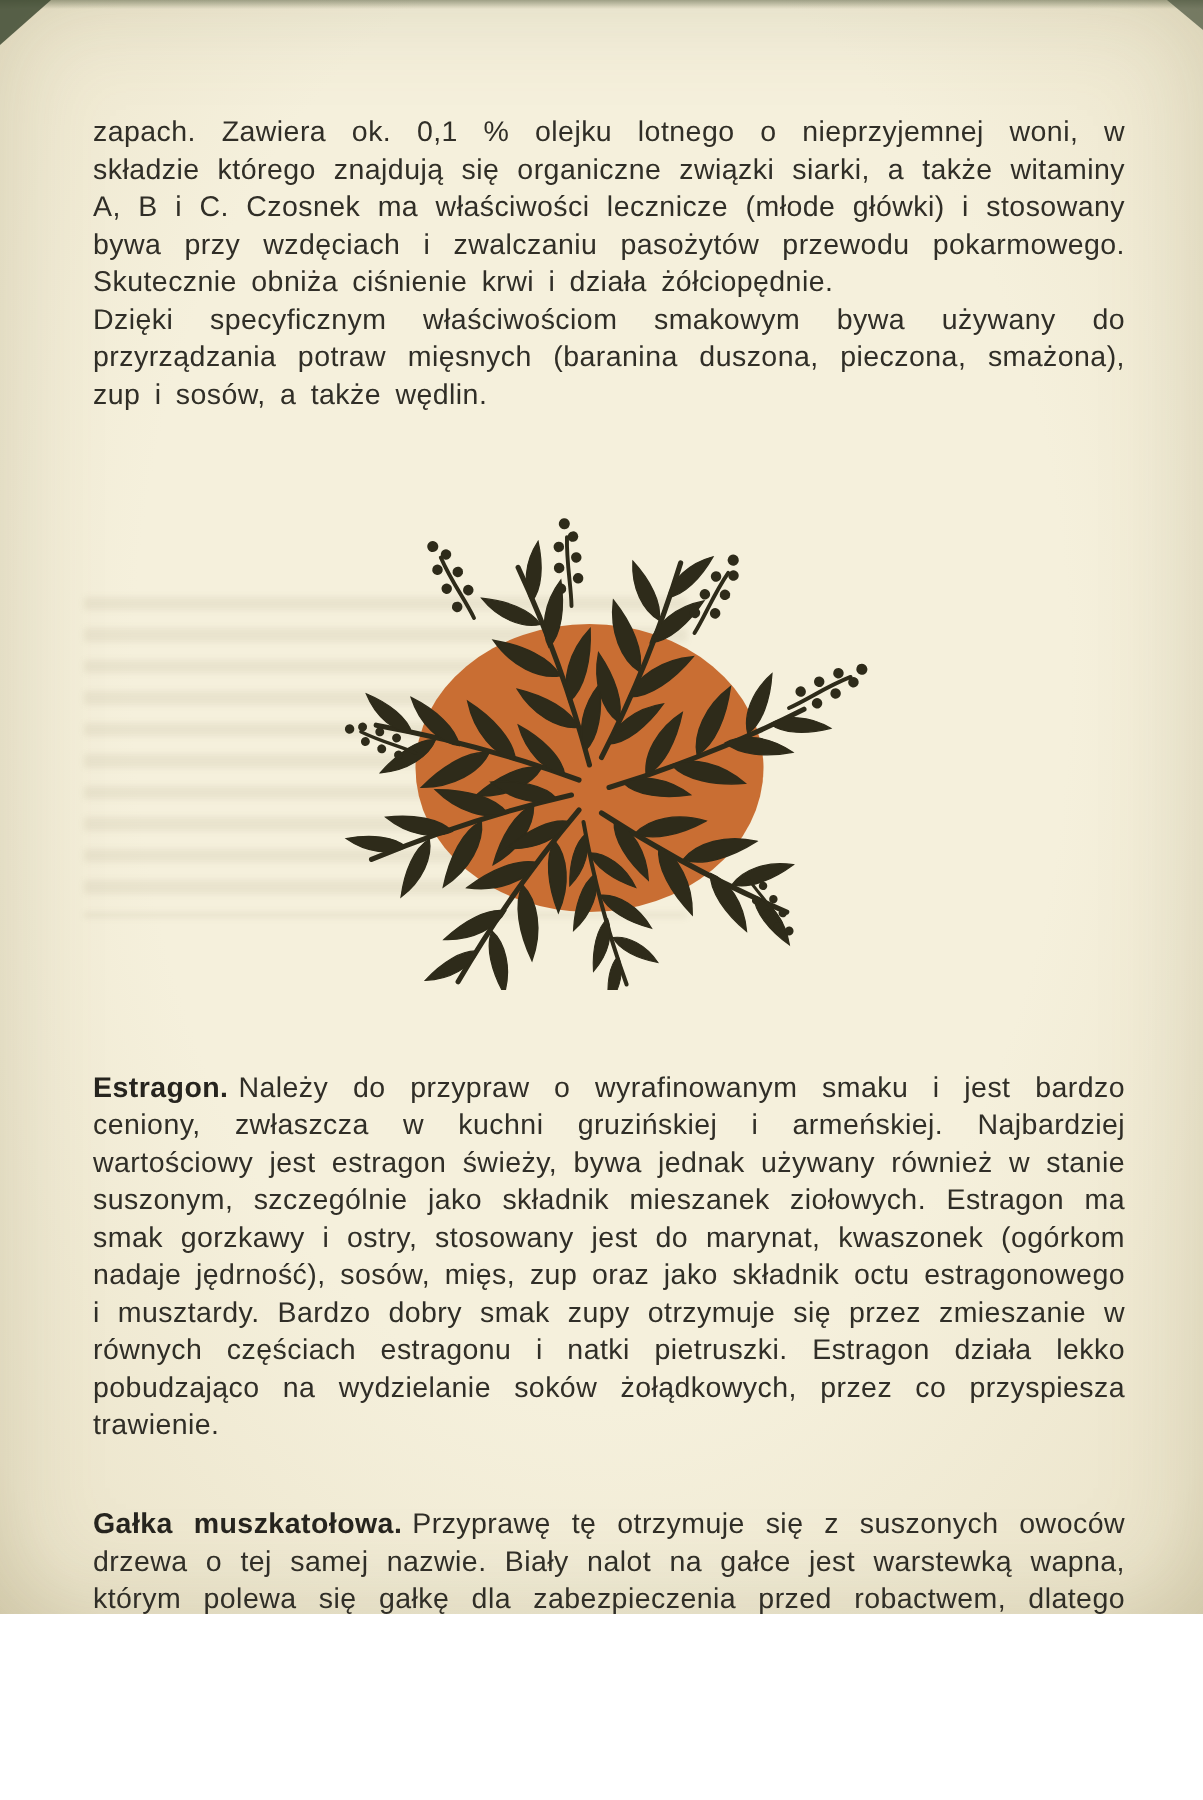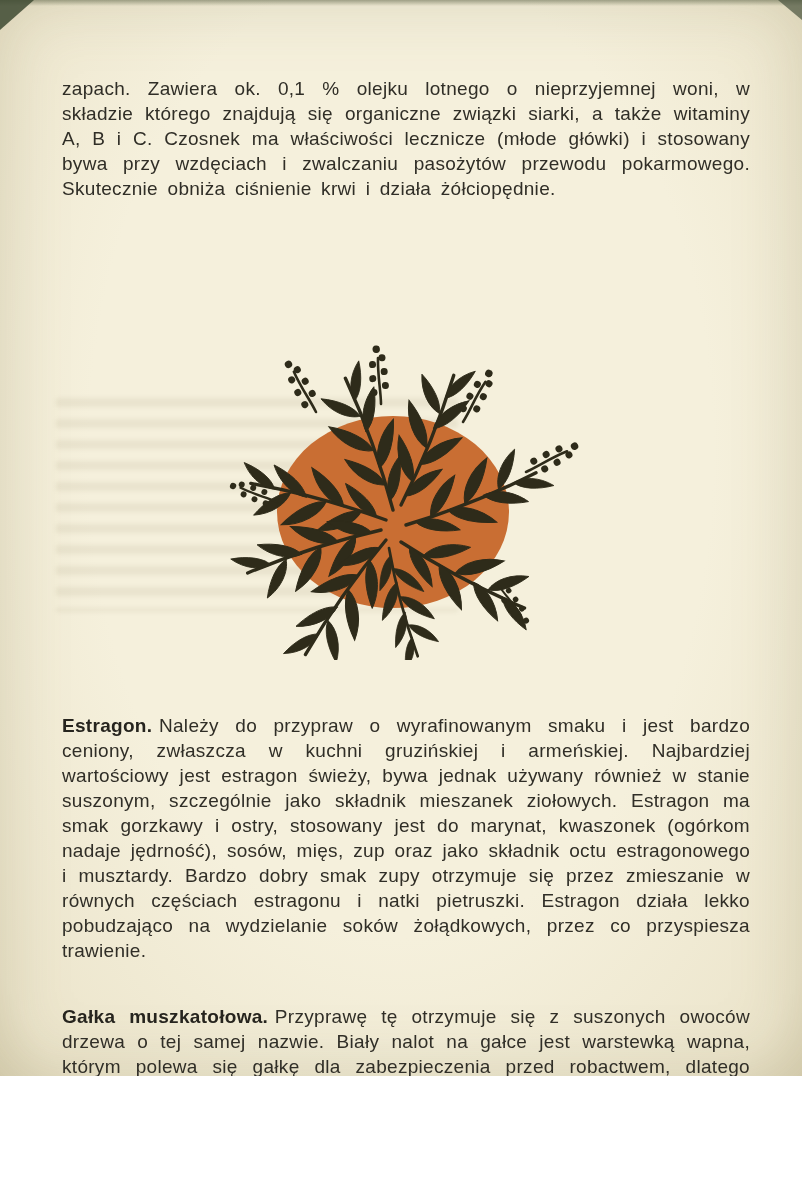--- a/index.html
+++ b/index.html
@@ -79,20 +79,21 @@
 
   <div class="edge-top"></div>
   <div class="corner-tl"></div>
   <div class="corner-tr"></div>
   <div class="mark-br"></div>
 
   <div class="bleed"></div>
 
   <div class="textcol block1">
     <p><b class="lead"></b><span>zapach. Zawiera ok. 0,1 % olejku lotnego o nieprzyjemnej woni, w składzie którego znajdują się organiczne związki siarki, a także witaminy A, B i C. Czosnek ma właściwości lecznicze (młode główki) i stosowany bywa przy wzdęciach i zwalczaniu pasożytów przewodu pokarmowego. Skutecznie obniża ciśnienie krwi i działa żółciopędnie.</span></p>
+    <p><b class="lead"></b><span>Dzięki specyficznym właściwościom smakowym bywa używany do przyrządzania potraw mięsnych (baranina duszona, pieczona, smażona), zup i sosów, a także wędlin.</span></p>
   </div>
 
   <div class="illus">
     <svg width="440" height="330" viewBox="0 0 440 330" aria-hidden="true">
       <defs>
         <path id="leaf" d="M0,0 C10,-10 30,-14 50,-7 C32,2 12,6 0,0 Z"></path>
         <g id="spike">
           <path d="M0,0 C1,-14 -1,-28 1,-46" fill="none" stroke-width="2.6"></path>
           <circle cx="-6" cy="-12" r="3.5" stroke="none"></circle>
           <circle cx="6" cy="-18" r="3.5" stroke="none"></circle>

